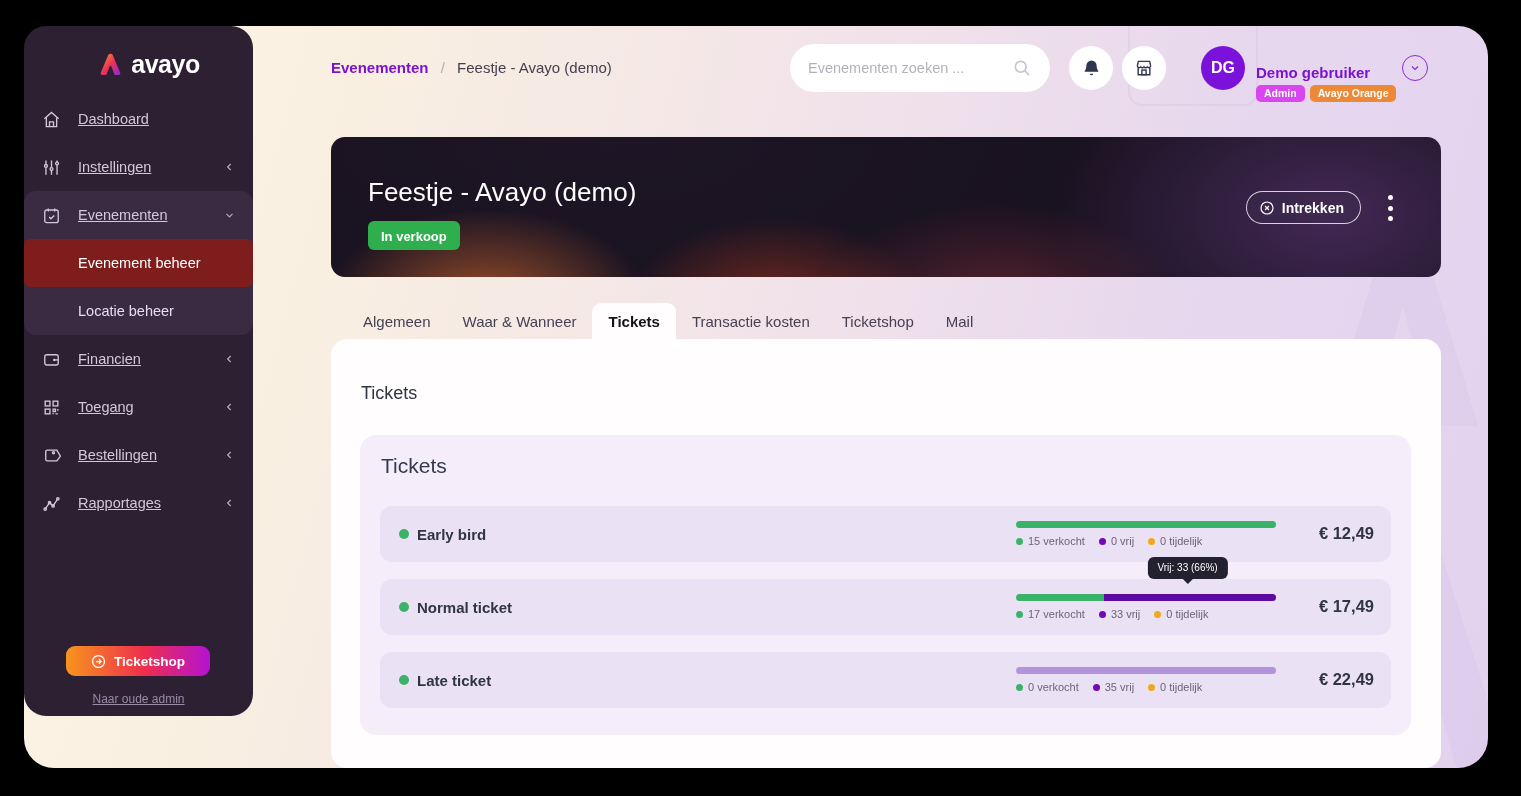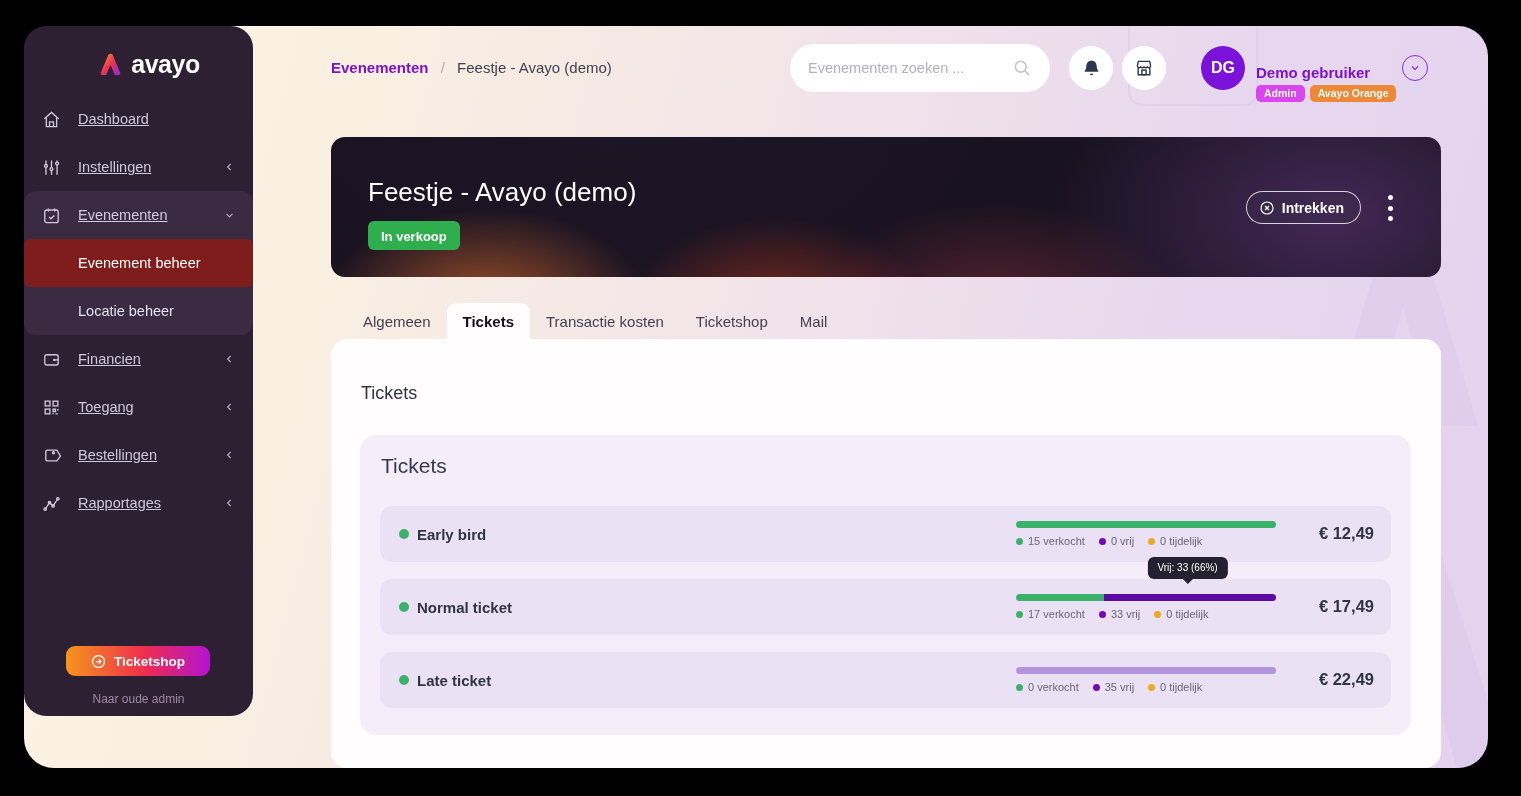--- a/index.html
+++ b/index.html
@@ -32,21 +32,21 @@
   .nav-item .chev { position:absolute; right:18px; top:50%; transform:translateY(-50%); display:flex; }
   .nav-section { background:#3a2b42; border-radius:12px; }
   .nav-sub { height:48px; display:flex; align-items:center; padding-left:54px;
     color:#e6ddee; font-size:14.5px; cursor:pointer; }
   .nav-sub.active { background:#7f1d1d; border-radius:6px; color:#fff; }
   .ticketshop-btn { position:absolute; left:42px; bottom:40px; width:144px; height:30px;
     border:none; border-radius:9px; display:flex; align-items:center; justify-content:center; gap:8px;
     background:linear-gradient(90deg,#f7941d 0%,#ee2d4e 55%,#b413d2 100%);
     color:#fff; font-size:13.5px; font-weight:700; cursor:pointer; }
   .old-admin { position:absolute; left:0; bottom:10px; width:100%; text-align:center;
-    color:#9b8aa5; font-size:12px; cursor:pointer; }
+    color:#9b8aa5; font-size:12px; cursor:pointer;text-decoration:underline; }
 
   
   .breadcrumb { position:absolute; left:331px; top:59px; font-size:15px; z-index:2; }
   .breadcrumb .parent { color:#7b13ce; font-weight:700; cursor:pointer; }
   .breadcrumb .sep { color:#b6aab9; margin:0 8px; }
   .breadcrumb .current { color:#44404e; }
   .search { position:absolute; left:790px; top:44px; width:260px; height:48px;
     background:#fff; border-radius:24px; display:flex; align-items:center; padding:0 18px; z-index:2; }
   .search input { border:none; outline:none; flex:1; font-size:14.5px; color:#555;
     font-family:"Liberation Sans", sans-serif; background:transparent; }
@@ -315,20 +315,21 @@
   </button>
   <div class="kebab">
       <i></i>
       <i></i>
       <i></i>
     </div>
 </div>
 
 <div class="tabs" id="tabs-root">
     <div class="tab">Algemeen</div>
+    <div class="tab">Waar &amp; Wanneer</div>
     <div class="tab active">Tickets</div>
     <div class="tab">Transactie kosten</div>
     <div class="tab">Ticketshop</div>
     <div class="tab">Mail</div>
   </div>
 
 <div class="content-card">
   <div class="section-title">Tickets</div>
   <div class="inner-card">
     <div class="inner-title">Tickets</div>

